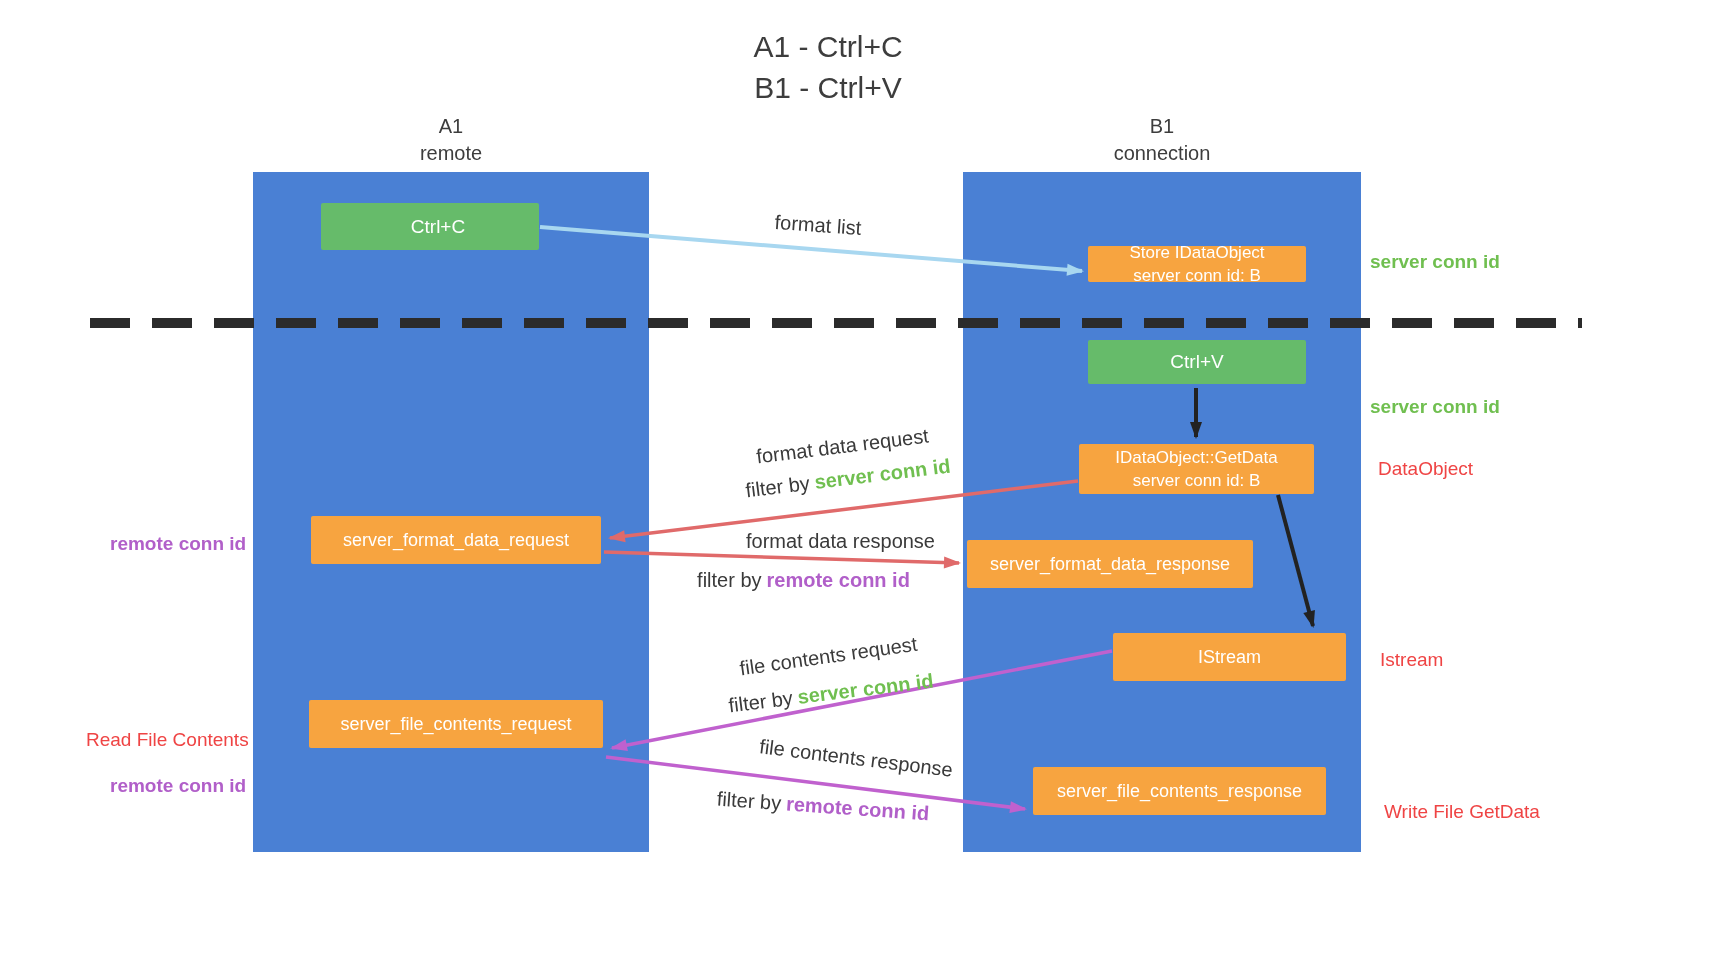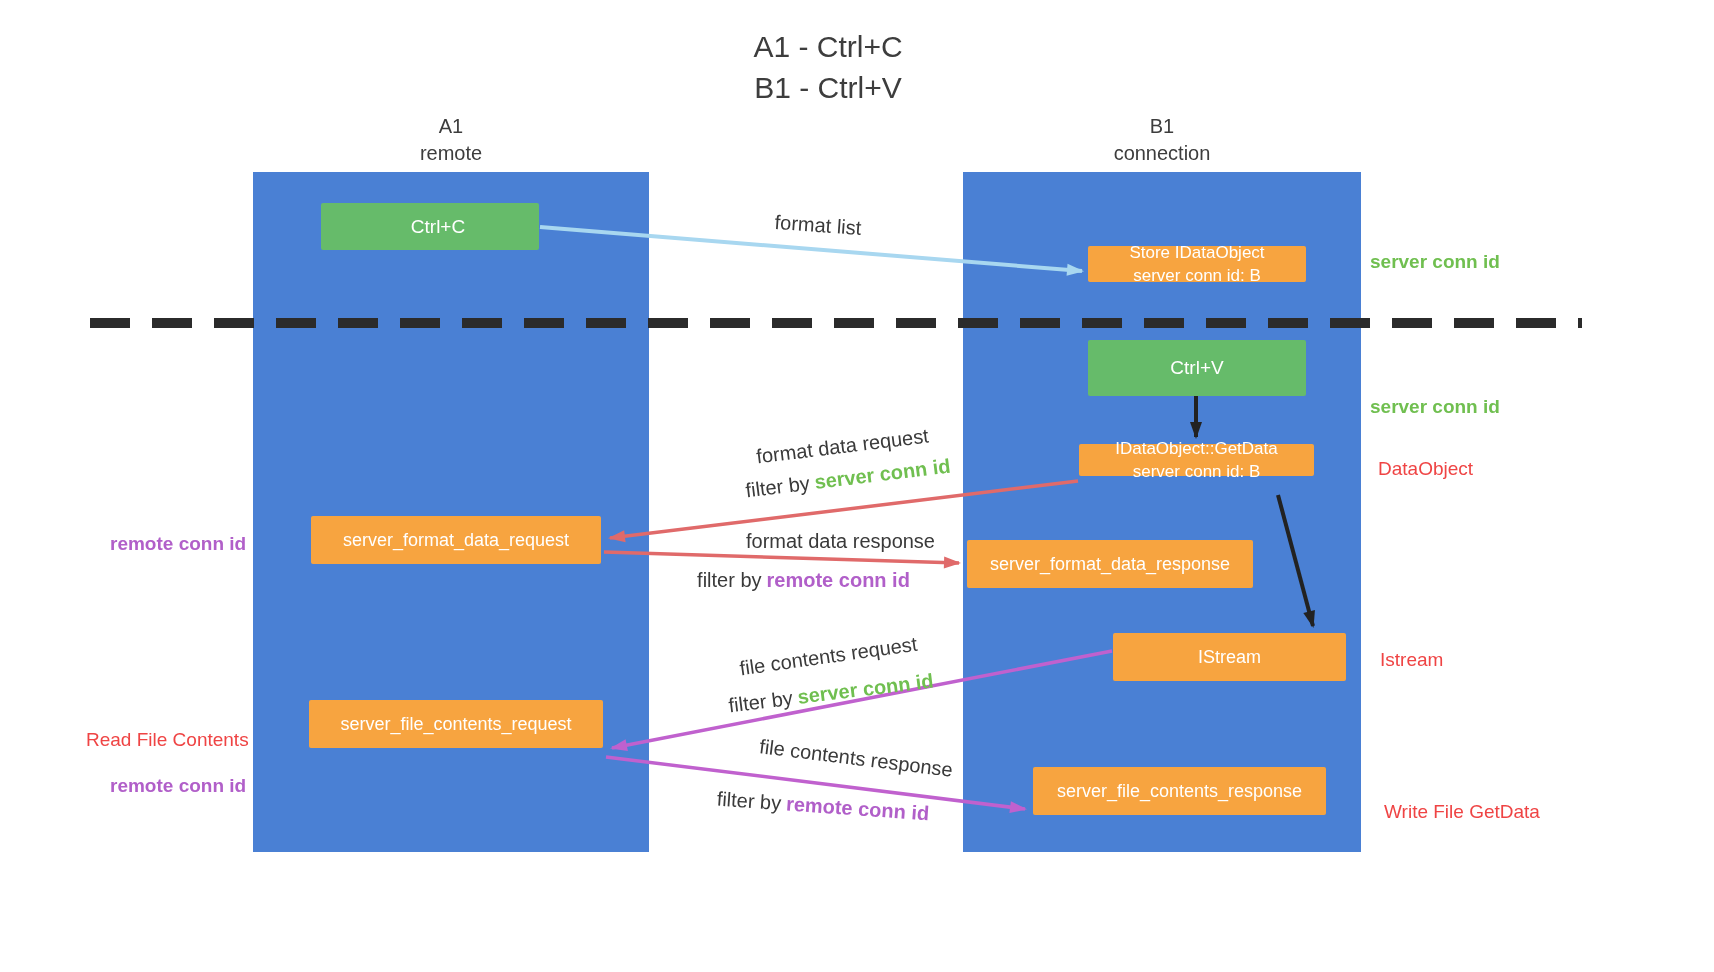--- a/index.html
+++ b/index.html
@@ -23,22 +23,22 @@
 
   svg.overlay { position: absolute; left: 0; top: 0; pointer-events: none; }
 
   .box { display: flex; flex-direction: column; align-items: center; justify-content: center;
          color: #ffffff; text-align: center; border-radius: 2px; }
   .green-box { background: #66bb6a; font-size: 19px; }
   .orange-box { background: #f7a440; font-size: 18px; line-height: 23px; }
 
   #node-ctrl-c      { left: 273px;  top: 203px; width: 218px; height: 47px; padding-left: 16px; }
   #node-store       { left: 1040px; top: 246px; width: 218px; height: 36px; font-size: 17px; }
-  #node-ctrl-v      { left: 1040px; top: 340px; width: 218px; height: 56px; }
-  #node-getdata     { left: 1031px; top: 444px; width: 235px; height: 32px; font-size: 17px; }
+  #node-ctrl-v      { left: 1040px; top: 340px; width: 218px; height: 44px; }
+  #node-getdata     { left: 1031px; top: 444px; width: 235px; height: 50px; font-size: 17px; }
   #node-format-req  { left: 263px;  top: 516px; width: 290px; height: 48px; }
   #node-format-resp { left: 919px;  top: 540px; width: 286px; height: 48px; }
   #node-istream     { left: 1065px; top: 633px; width: 233px; height: 48px; }
   #node-file-req    { left: 261px;  top: 700px; width: 294px; height: 48px; }
   #node-file-resp   { left: 985px;  top: 767px; width: 293px; height: 48px; }
 
   .side-label { font-size: 19px; color: #ef4444; white-space: nowrap; }
   .green-text { color: #70bf50; font-weight: bold; }
   .purple-text { color: #b15fc9; font-weight: bold; }
   #lbl-server-conn-top    { left: 1322px; top: 251px; }

